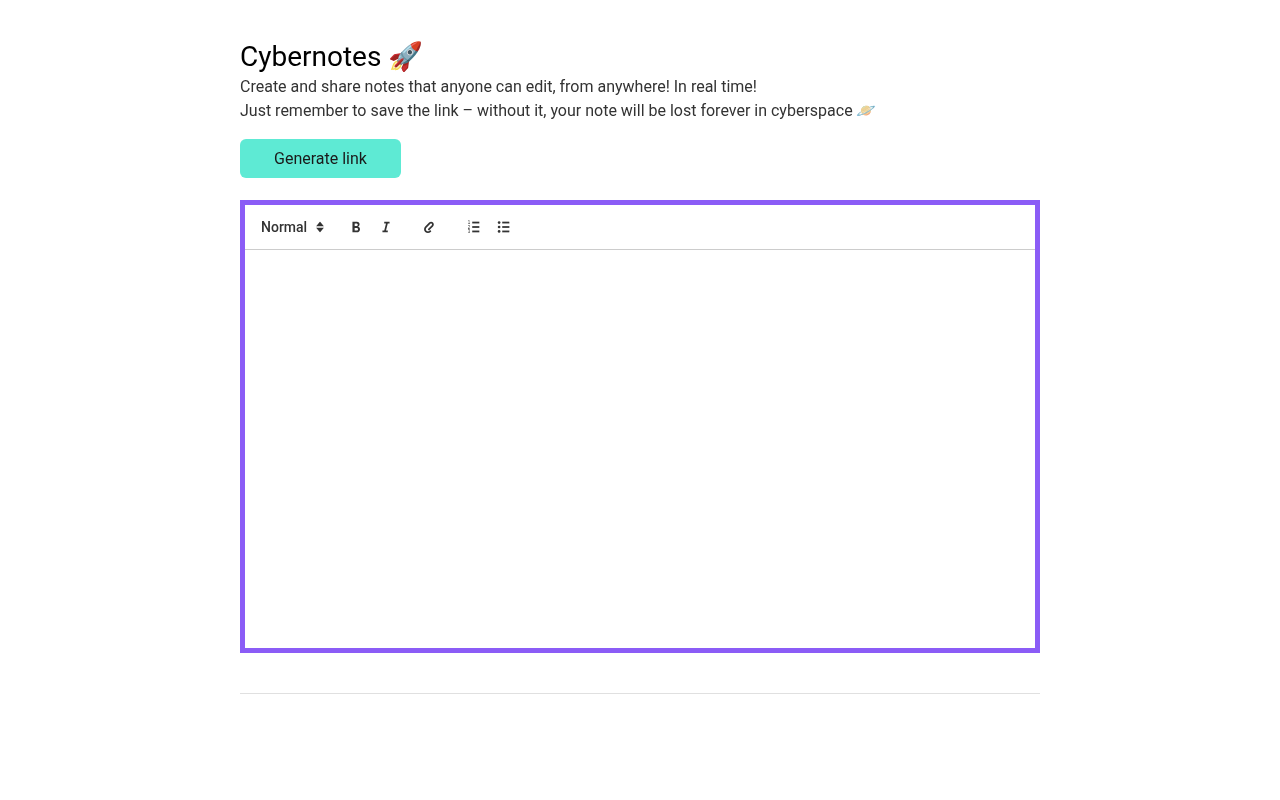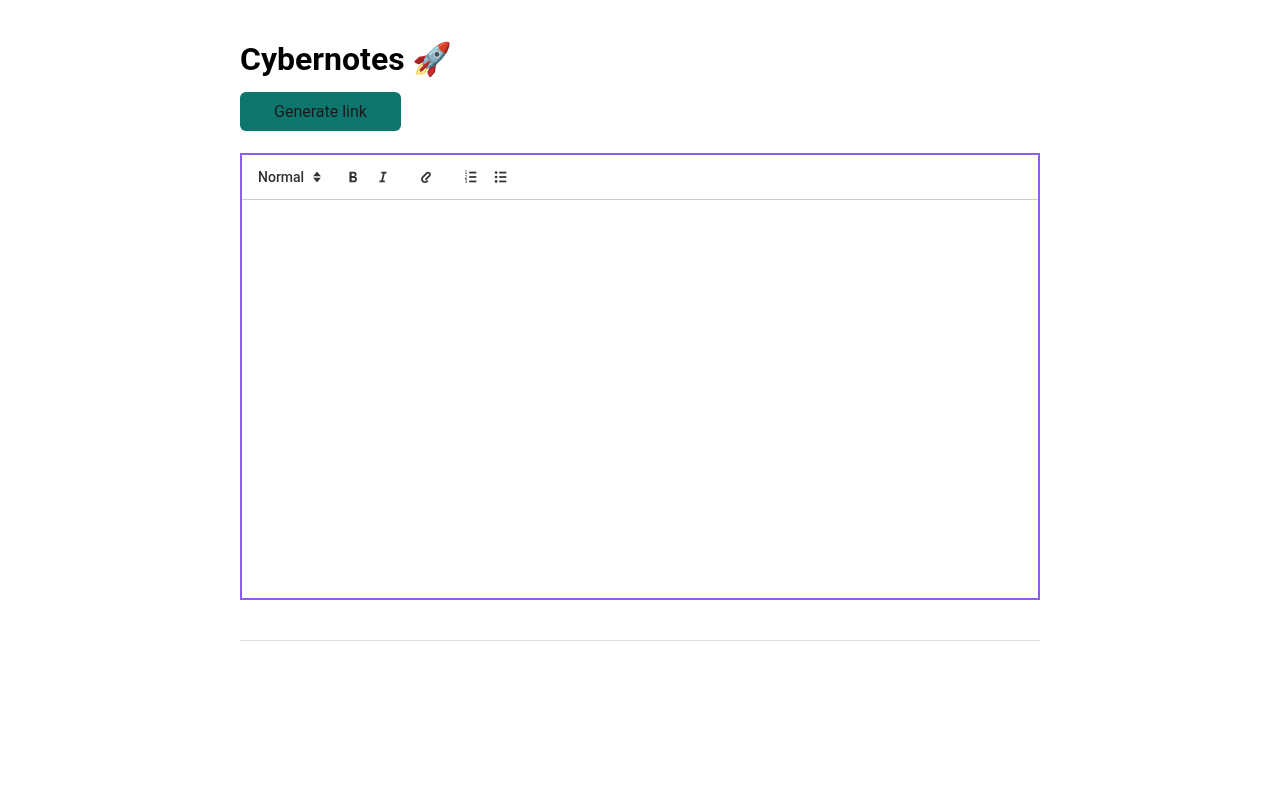--- a/index.html
+++ b/index.html
@@ -11,45 +11,45 @@
       font-family: -apple-system, BlinkMacSystemFont, "Segoe UI", Roboto, Helvetica, Arial, sans-serif;
       background: #ffffff;
       color: #1a1a1a;
     }
     .container {
       max-width: 800px;
       margin: 0 auto;
       padding: 40px 0 0 0;
     }
     .page-title {
-      font-size: 32px;
-      font-weight: 700;
+      font-size: 28px;
+      font-weight: 400;
       color: #000000;
-      margin-bottom: 14px;
+      margin-bottom: 2px;
     }
     .intro-text {
       font-size: 16px;
       line-height: 1.5;
       color: #333333;
       margin-bottom: 16px;
     }
     .generate-button {
       display: inline-block;
-      background: #0f766e;
+      background: #5eead4;
       color: #1a1a1a;
       font-size: 16px;
       padding: 10px 34px;
       border: none;
       border-radius: 6px;
       cursor: pointer;
       margin-bottom: 22px;
       font-family: inherit;
     }
     .editor-wrapper {
-      border: 2px solid #8b5cf6;
+      border: 5px solid #8b5cf6;
       margin-bottom: 40px;
     }
     .toolbar {
       display: flex;
       align-items: center;
       padding: 8px 14px;
       border-bottom: 1px solid #cccccc;
       gap: 2px;
     }
     .format-select {
@@ -120,20 +120,24 @@
       border-top: 1px solid #e0e0e0;
       margin-top: 0;
     }
   </style>
 </head>
 <body>
 
 <div class="container">
   <h1 class="page-title">Cybernotes 🚀</h1>
 
+  <p class="intro-text">
+    <span>Create and share notes that anyone can edit, from anywhere! In real time!</span><br>
+    <span>Just remember to save the link – without it, your note will be lost forever in cyberspace 🪐</span>
+  </p>
 
 
   <button class="generate-button">Generate link</button>
 
   <div class="editor-wrapper">
     <div class="toolbar">
 
       <div class="format-select-wrap">
         <select class="format-select">
           <option>Normal</option>

